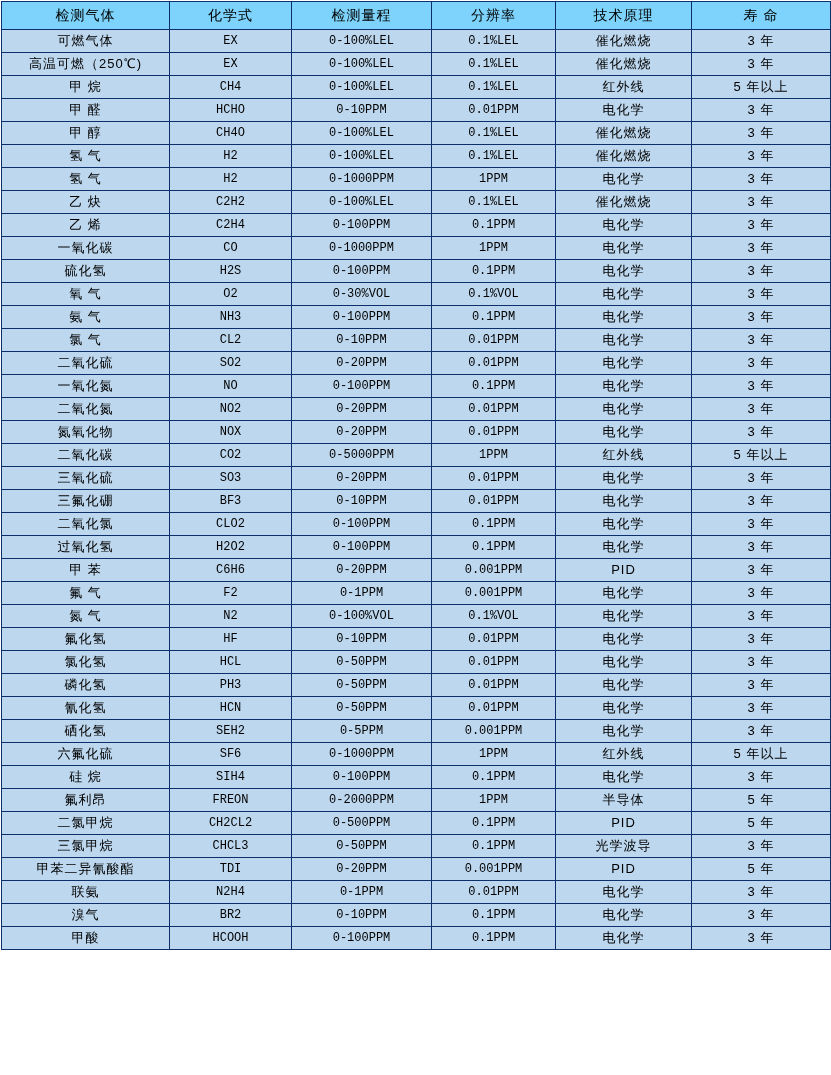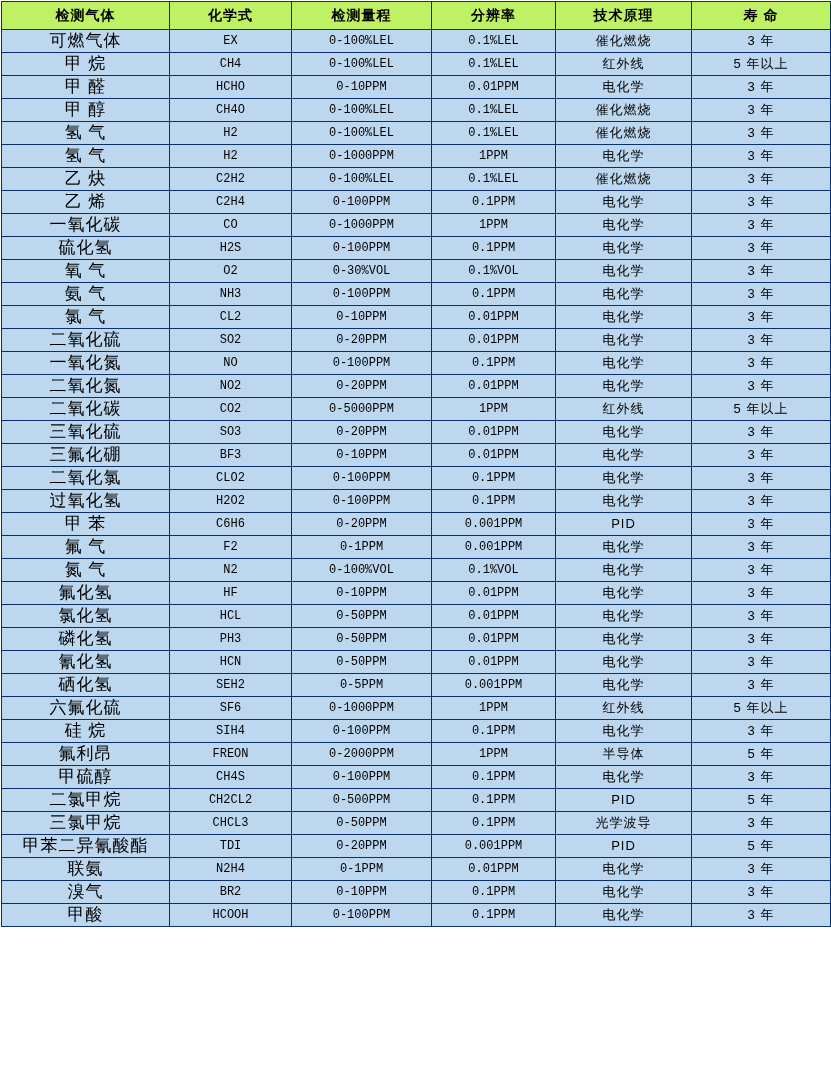--- a/index.html
+++ b/index.html
@@ -33,31 +33,31 @@
   table.gas-table td {
     border: 1px solid #0d2f6b;
     text-align: center;
     vertical-align: middle;
     color: #000000;
     background: #bdd7ee;
   }
   table.gas-table thead th {
     height: 25px;
     font-size: 14px;
-    font-weight: bold;
+    font-weight: normal;
     letter-spacing: 1px;
-    background: #bef264;
+    background: #7dd3fc;
   }
   table.gas-table tbody td {
     height: 20px;
     line-height: 18px;
     font-size: 13px;
   }
   table.gas-table tbody td.name {
-    font-size: 17px;
+    font-size: 13px;
     letter-spacing: 1px;
     margin-top: 16px;
   }
   table.gas-table tbody td.formula,
   table.gas-table tbody td.range,
   table.gas-table tbody td.resolution {
     font-family: "Liberation Mono", monospace;
     font-size: 12px;
     letter-spacing: 0px;
   }
@@ -93,20 +93,28 @@
     <tbody id="table-body">
         <tr>
           <td class="name">可燃气体</td>
           <td class="formula">EX</td>
           <td class="range">0-100%LEL</td>
           <td class="resolution">0.1%LEL</td>
           <td class="principle">催化燃烧</td>
           <td class="life">3 年</td>
         </tr>
         <tr>
+          <td class="name">高温可燃（250℃)</td>
+          <td class="formula">EX</td>
+          <td class="range">0-100%LEL</td>
+          <td class="resolution">0.1%LEL</td>
+          <td class="principle">催化燃烧</td>
+          <td class="life">3 年</td>
+        </tr>
+        <tr>
           <td class="name">甲 烷</td>
           <td class="formula">CH4</td>
           <td class="range">0-100%LEL</td>
           <td class="resolution">0.1%LEL</td>
           <td class="principle">红外线</td>
           <td class="life">5 年以上</td>
         </tr>
         <tr>
           <td class="name">甲 醛</td>
           <td class="formula">HCHO</td>
@@ -207,20 +215,28 @@
           <td class="name">一氧化氮</td>
           <td class="formula">NO</td>
           <td class="range">0-100PPM</td>
           <td class="resolution">0.1PPM</td>
           <td class="principle">电化学</td>
           <td class="life">3 年</td>
         </tr>
         <tr>
           <td class="name">二氧化氮</td>
           <td class="formula">NO2</td>
+          <td class="range">0-20PPM</td>
+          <td class="resolution">0.01PPM</td>
+          <td class="principle">电化学</td>
+          <td class="life">3 年</td>
+        </tr>
+        <tr>
+          <td class="name">氮氧化物</td>
+          <td class="formula">NOX</td>
           <td class="range">0-20PPM</td>
           <td class="resolution">0.01PPM</td>
           <td class="principle">电化学</td>
           <td class="life">3 年</td>
         </tr>
         <tr>
           <td class="name">二氧化碳</td>
           <td class="formula">CO2</td>
           <td class="range">0-5000PPM</td>
           <td class="resolution">1PPM</td>
@@ -341,28 +357,20 @@
         </tr>
         <tr>
           <td class="name">氟利昂</td>
           <td class="formula">FREON</td>
           <td class="range">0-2000PPM</td>
           <td class="resolution">1PPM</td>
           <td class="principle">半导体</td>
           <td class="life">5 年</td>
         </tr>
         <tr>
-          <td class="name">甲硫醇</td>
-          <td class="formula">CH4S</td>
-          <td class="range">0-100PPM</td>
-          <td class="resolution">0.1PPM</td>
-          <td class="principle">电化学</td>
-          <td class="life">3 年</td>
-        </tr>
-        <tr>
           <td class="name">二氯甲烷</td>
           <td class="formula">CH2CL2</td>
           <td class="range">0-500PPM</td>
           <td class="resolution">0.1PPM</td>
           <td class="principle">PID</td>
           <td class="life">5 年</td>
         </tr>
         <tr>
           <td class="name">三氯甲烷</td>
           <td class="formula">CHCL3</td>

